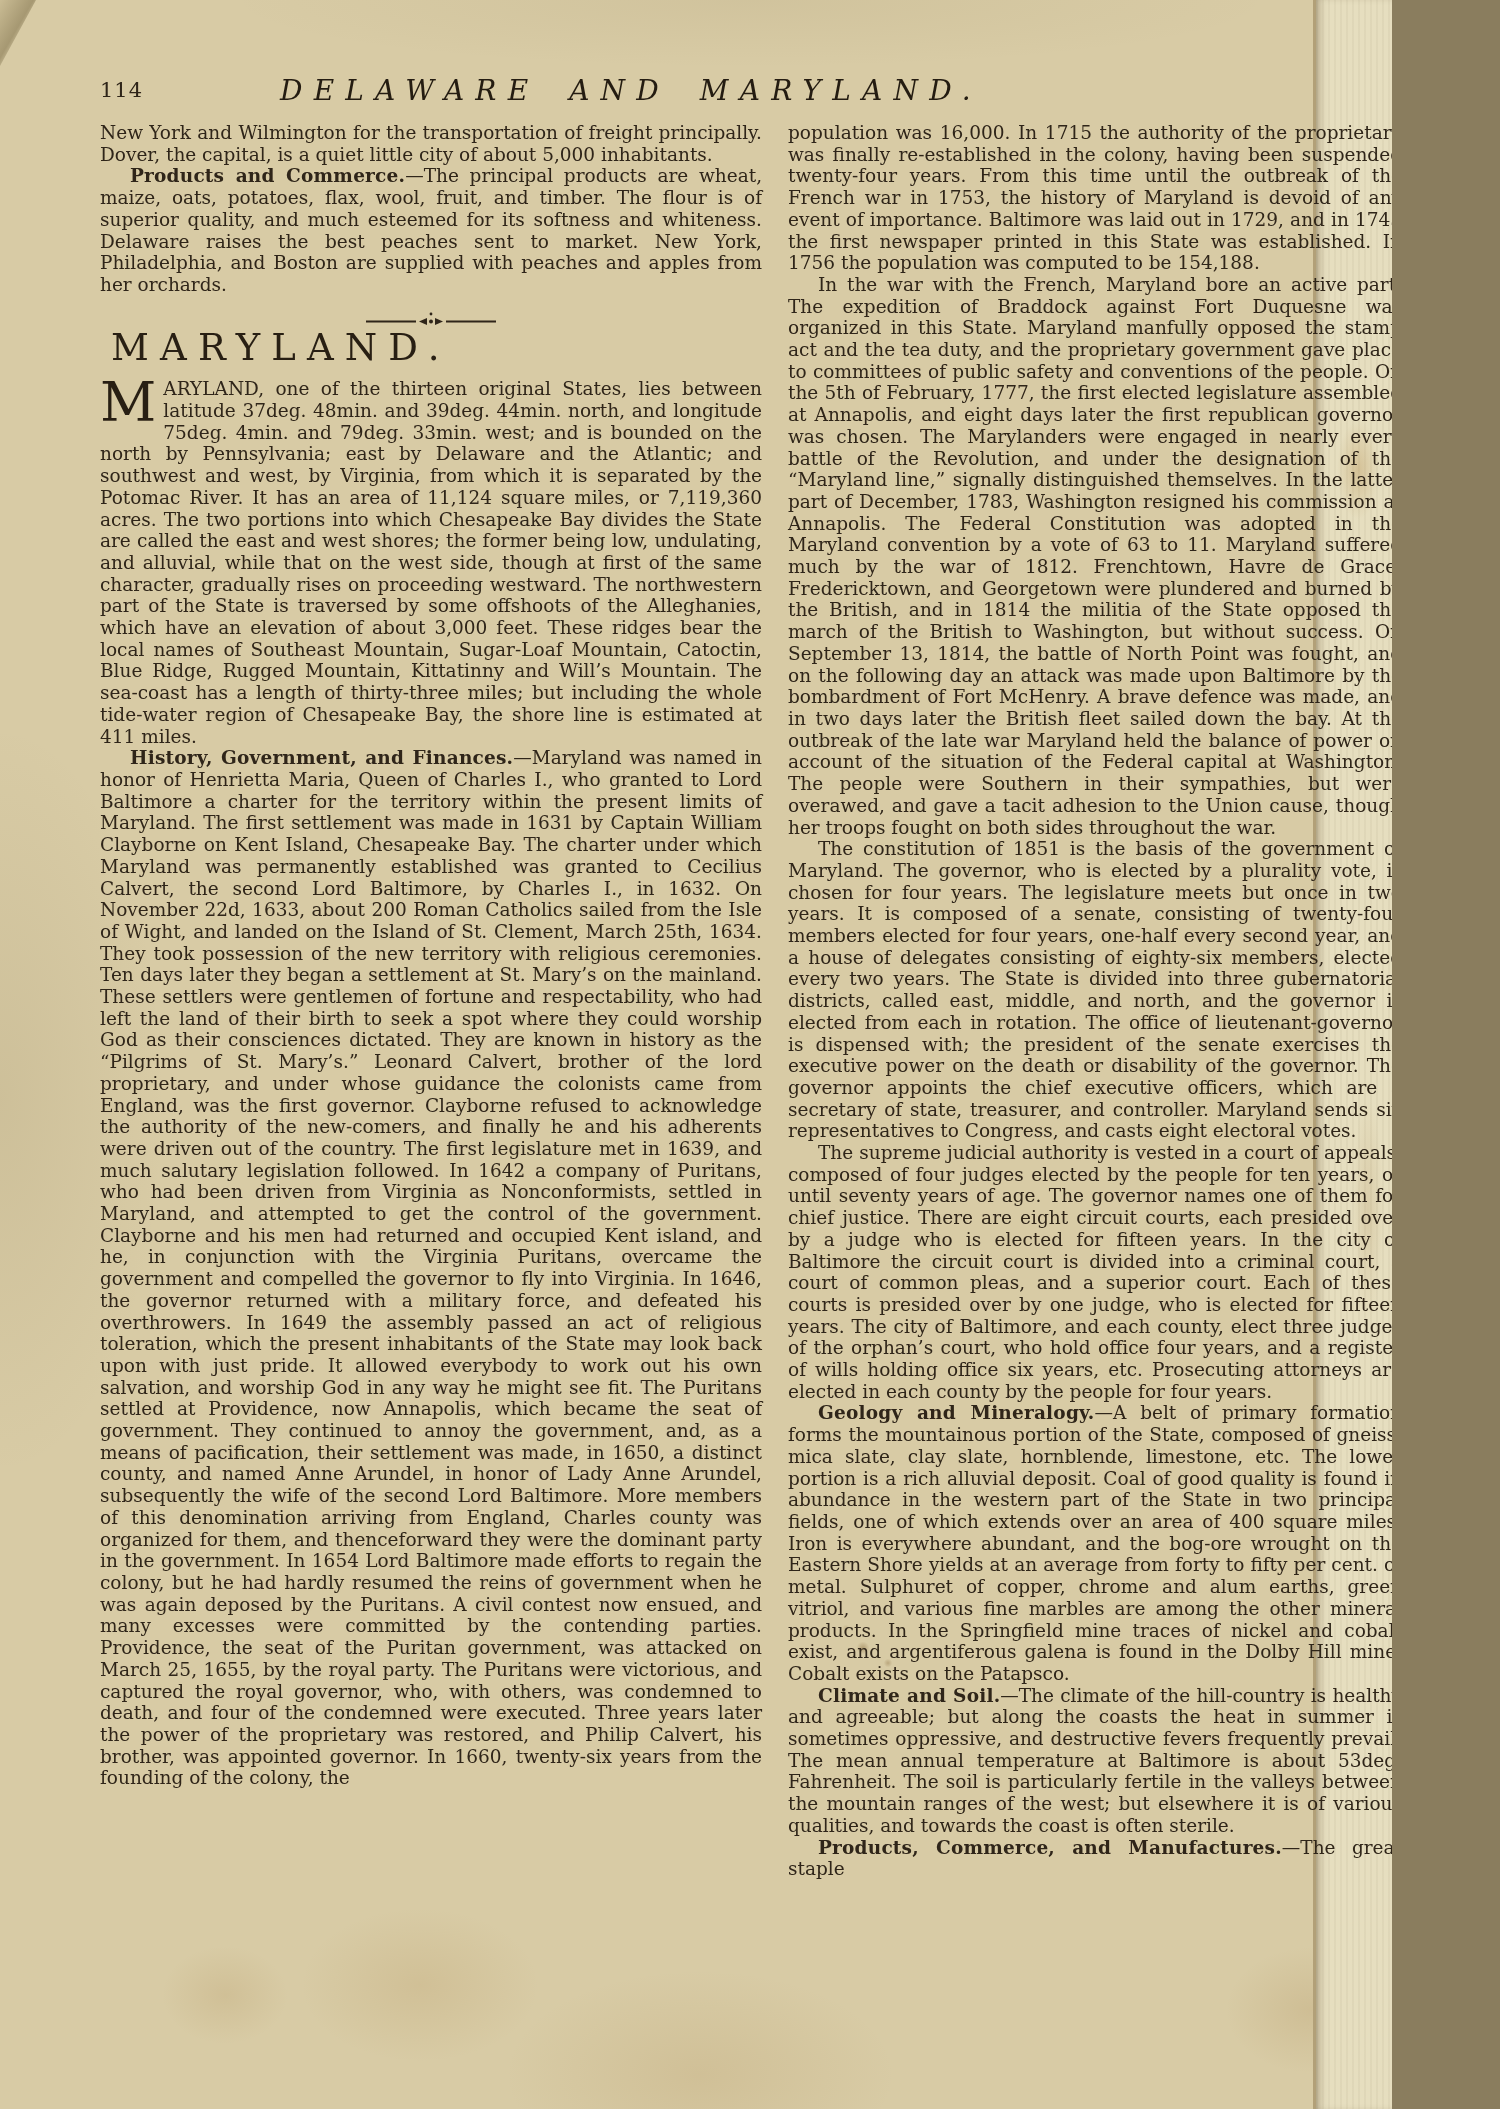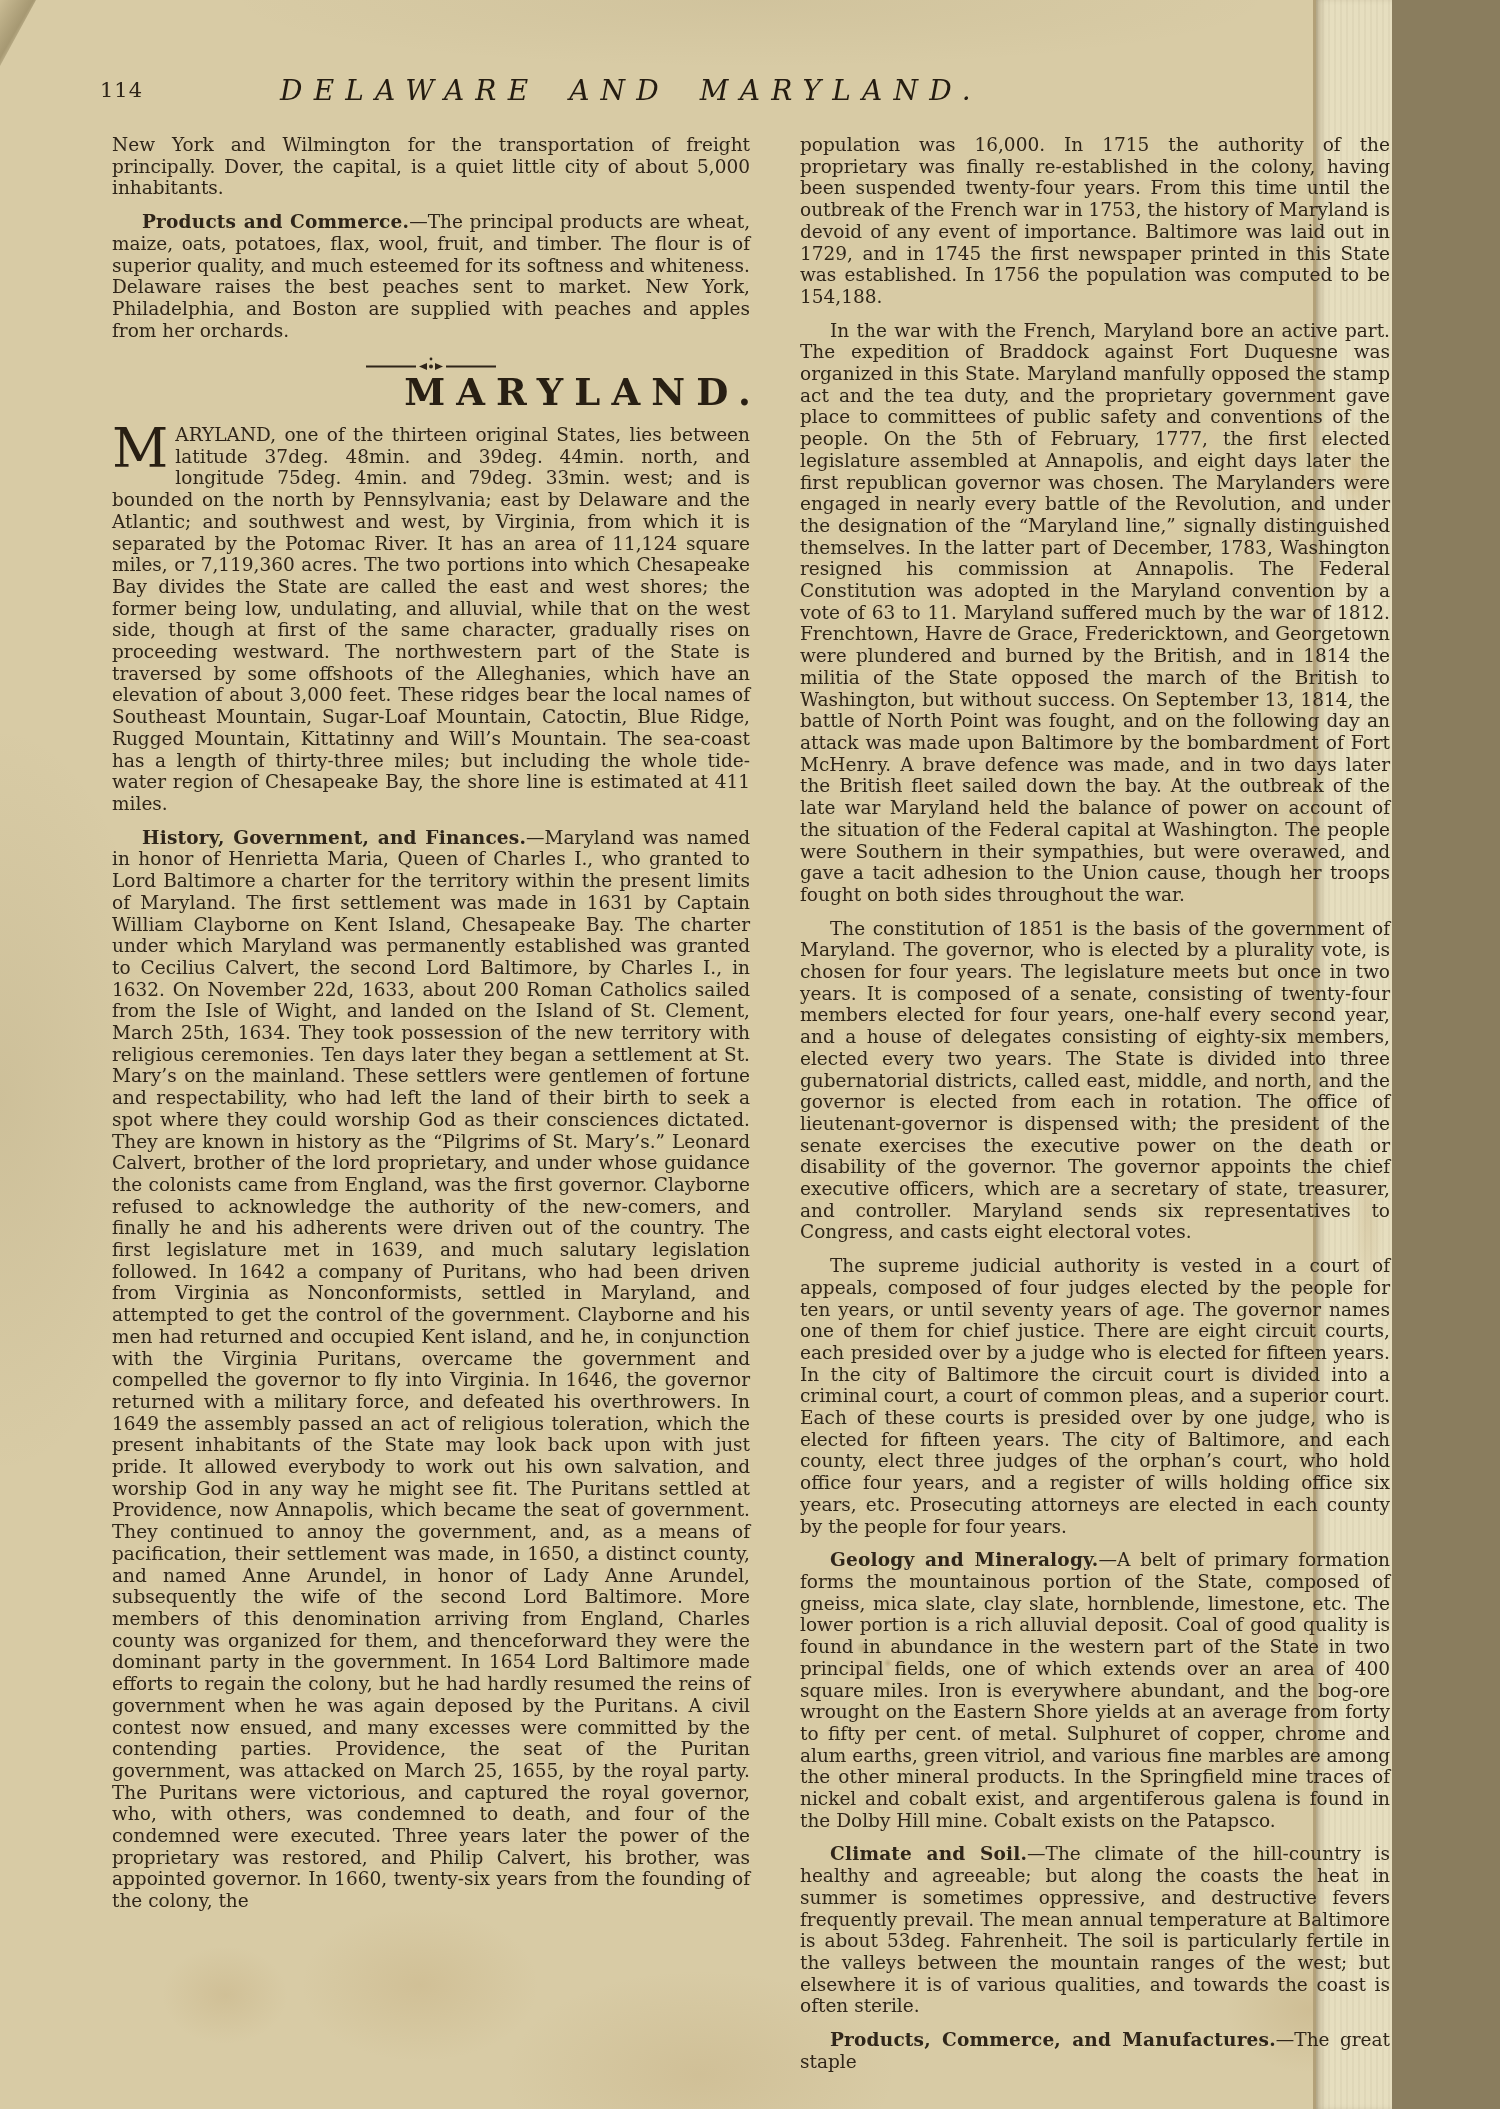--- a/index.html
+++ b/index.html
@@ -37,27 +37,27 @@
   }
   .pageno { position:absolute; left:100px; top:78px; font-size:21px; letter-spacing:1px; }
   .running-title {
     position:absolute; left:280px; width:800px; top:74px; text-align:left;
     font-style:italic; font-size:28px; letter-spacing:0.40em; word-spacing:0.35em;
     color:#241c11; white-space:nowrap;
   }
   .col { position:absolute; top:122px; text-align:justify; font-size:18.5px; line-height:21.7px; }
   .col-left  { left:100px; width:662px; }
   .col-right { left:788px; width:614px; }
-  .para { margin:12px; text-indent:30px; }
+  .para { margin:0; text-indent:30px; }
   .para.noindent { text-indent:0; }
   .lead { font-weight:bold; letter-spacing:0.2px; }
   .divider { display:flex; justify-content:center; margin:15px 0 10px; }
   .state-heading {
-    font-weight:bold; font-size:37px; letter-spacing:0.30em; text-indent:0.30em;
-    text-align:right; margin:10px 0 20px; color:#281f13;
+    font-weight:normal; font-size:37px; letter-spacing:0.30em; text-indent:0.30em;
+    text-align:left; margin:10px 0 20px; color:#281f13;
   }
   .dropcap-para { text-indent:0; }
   .dropcap { float:left; font-size:55px; line-height:42px; padding:3px 7px 0 0; color:#281f13; }
 </style>
 </head>
 <body>
 
 <div class="page">
 
   <div class="edge-strip"></div>

